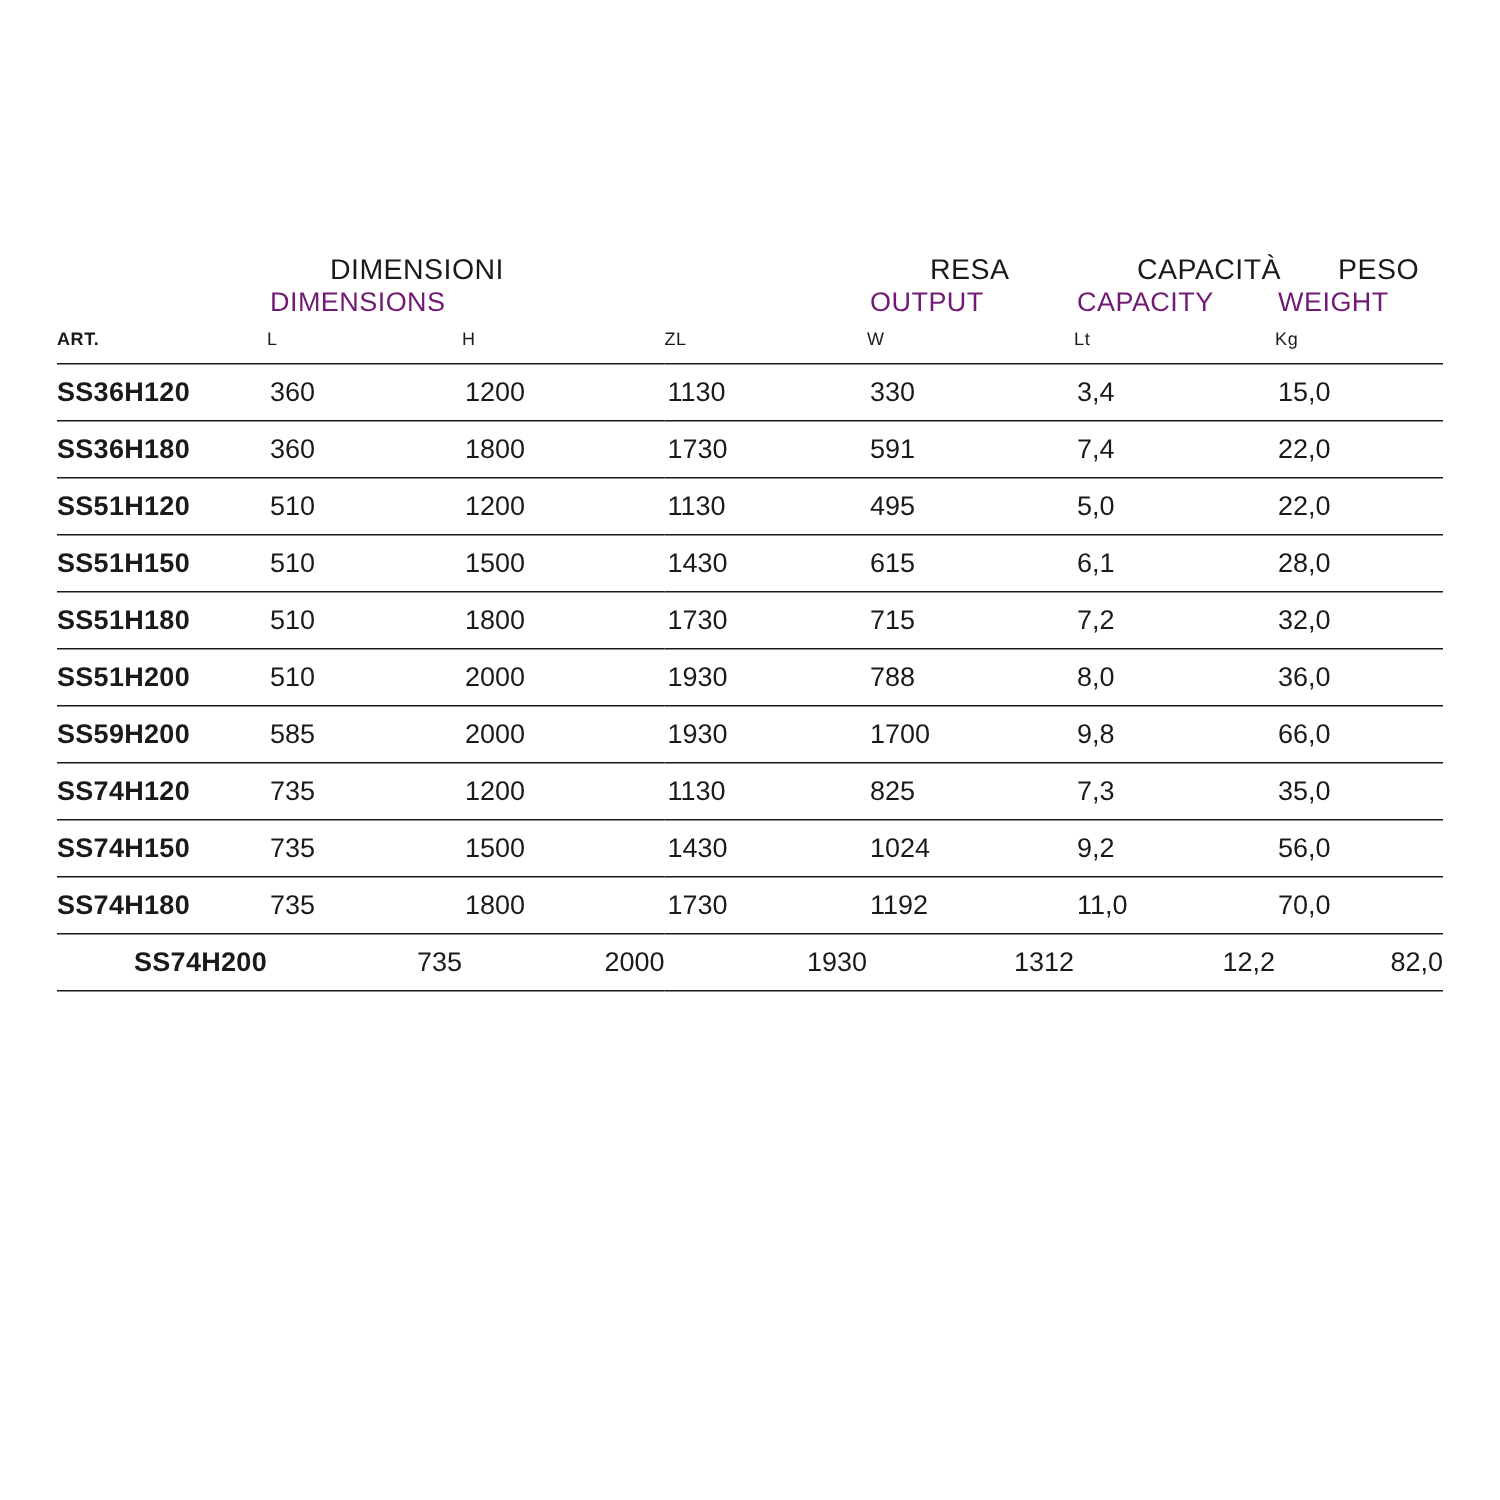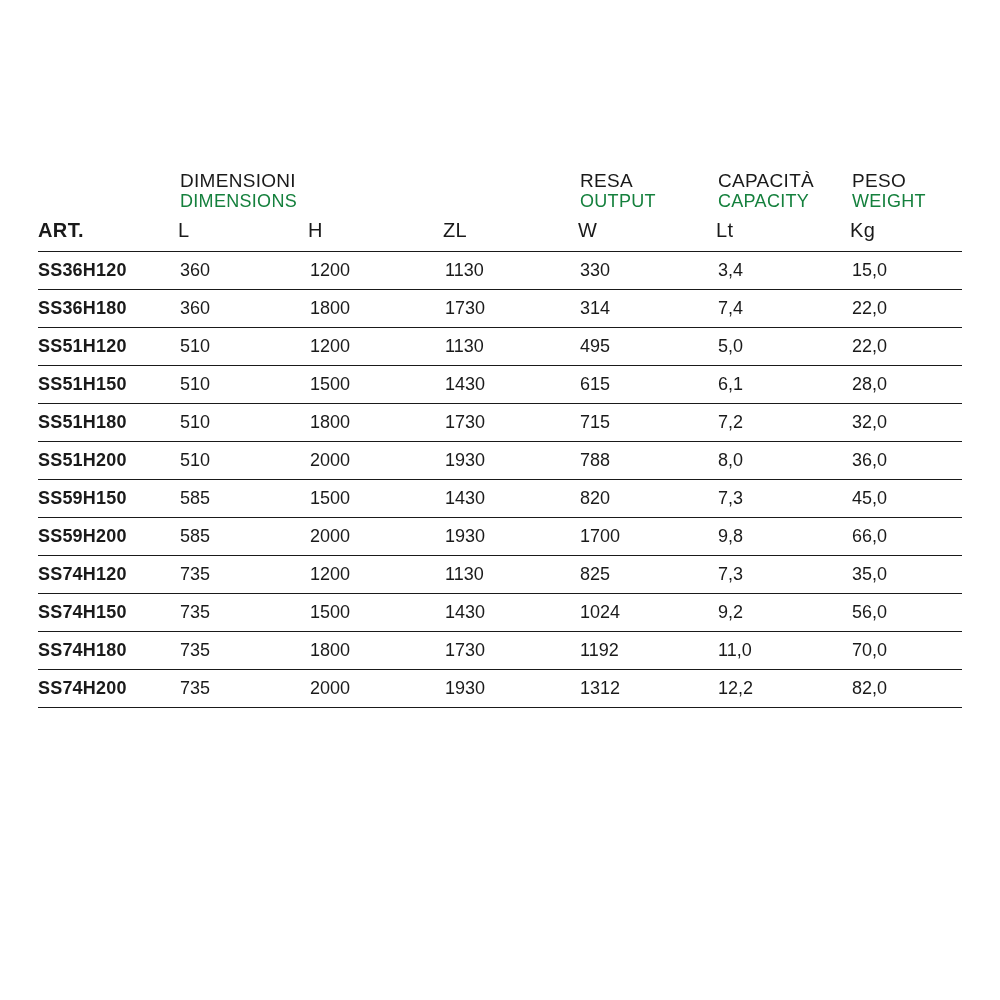--- a/index.html
+++ b/index.html
@@ -49,31 +49,32 @@
     border: none;
   }
   .grp {
     line-height: 1.12;
   }
   .grp .it {
     font-size: 19px;
     letter-spacing: 0.3px;
     color: #1a1a1a;
     white-space: nowrap;
+    margin-left: 40px;
   }
   .grp .en {
     font-size: 18px;
     letter-spacing: 0.3px;
-    color: #15803d;
+    color: #701a75;
     white-space: nowrap;
   }
 
   
   tr.sub-row td {
-    font-size: 20px;
+    font-size: 12px;
     letter-spacing: 0.4px;
     padding: 4px 0 9px 0;
     border: none;
     vertical-align: bottom;
     color: #1a1a1a;
   }
   tr.sub-row td.art-cell {
     font-weight: bold;
   }
 
@@ -84,20 +85,21 @@
     border-top: 1px solid #1a1a1a;
     white-space: nowrap;
     height: 18px;
   }
   tbody tr td.art-cell {
     font-weight: bold;
     letter-spacing: 0.2px;
   }
   tbody tr:last-child td {
     border-bottom: 1px solid #1a1a1a;
+    text-align: right;
   }
 
   .cellpad { padding-left: 2px; }
 </style>
 </head>
 <body>
 
 <div class="spec-sheet">
 
   <table class="spec-table">
@@ -159,21 +161,21 @@
         <td class="cellpad">1130</td>
         <td class="cellpad">330</td>
         <td class="cellpad">3,4</td>
         <td class="cellpad">15,0</td>
       </tr>
       <tr>
         <td class="art-cell">SS36H180</td>
         <td class="cellpad">360</td>
         <td class="cellpad">1800</td>
         <td class="cellpad">1730</td>
-        <td class="cellpad">314</td>
+        <td class="cellpad">591</td>
         <td class="cellpad">7,4</td>
         <td class="cellpad">22,0</td>
       </tr>
       <tr>
         <td class="art-cell">SS51H120</td>
         <td class="cellpad">510</td>
         <td class="cellpad">1200</td>
         <td class="cellpad">1130</td>
         <td class="cellpad">495</td>
         <td class="cellpad">5,0</td>
@@ -198,29 +200,20 @@
         <td class="cellpad">32,0</td>
       </tr>
       <tr>
         <td class="art-cell">SS51H200</td>
         <td class="cellpad">510</td>
         <td class="cellpad">2000</td>
         <td class="cellpad">1930</td>
         <td class="cellpad">788</td>
         <td class="cellpad">8,0</td>
         <td class="cellpad">36,0</td>
-      </tr>
-      <tr>
-        <td class="art-cell">SS59H150</td>
-        <td class="cellpad">585</td>
-        <td class="cellpad">1500</td>
-        <td class="cellpad">1430</td>
-        <td class="cellpad">820</td>
-        <td class="cellpad">7,3</td>
-        <td class="cellpad">45,0</td>
       </tr>
       <tr>
         <td class="art-cell">SS59H200</td>
         <td class="cellpad">585</td>
         <td class="cellpad">2000</td>
         <td class="cellpad">1930</td>
         <td class="cellpad">1700</td>
         <td class="cellpad">9,8</td>
         <td class="cellpad">66,0</td>
       </tr>

